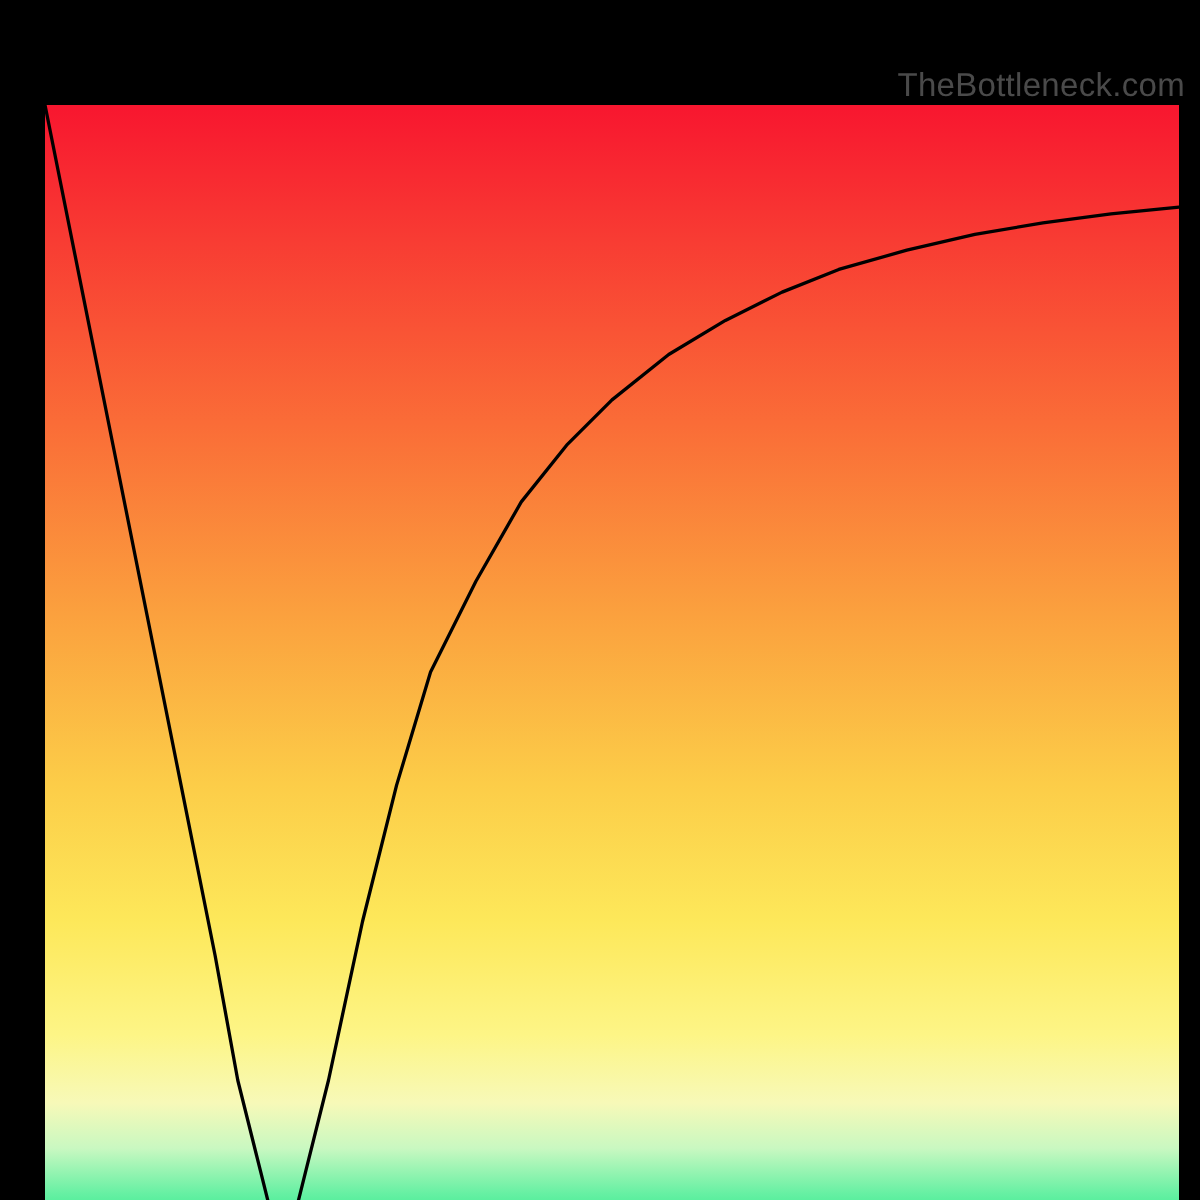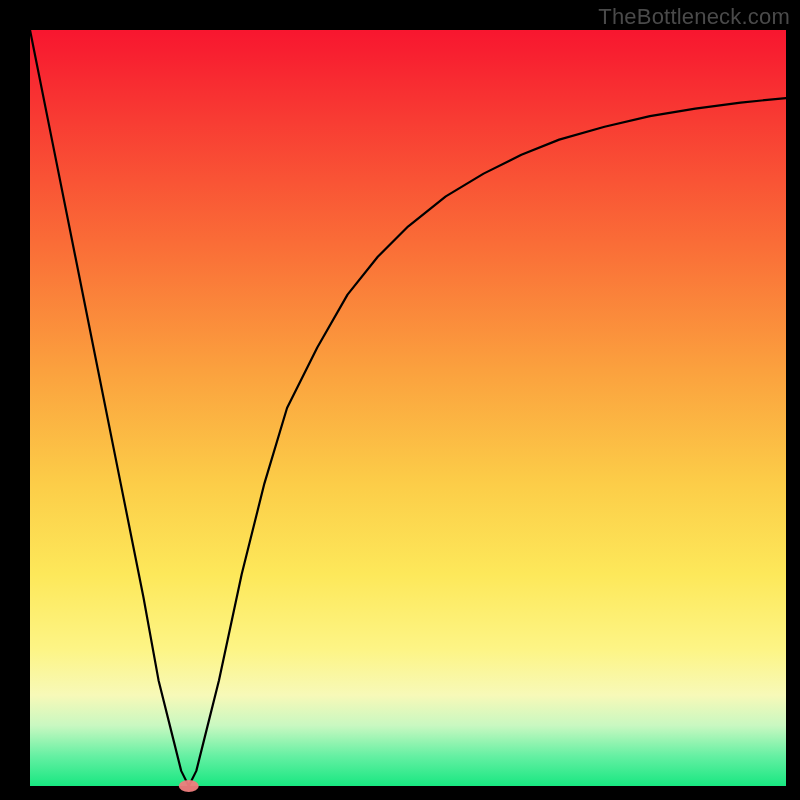--- a/index.html
+++ b/index.html
@@ -9,20 +9,21 @@
     height: 800px;
     background: #000;
     overflow: hidden;
     font-family: Arial, Helvetica, sans-serif;
   }
   .frame {
     position: relative;
     width: 800px;
     height: 612px;
     background: #000;
+    margin-top: 40px;
   }
   .plot-area {
     position: absolute;
     left: 30px;
     top: 30px;
     width: 756px;
     height: 756px;
     
     background: linear-gradient(
       to bottom,

